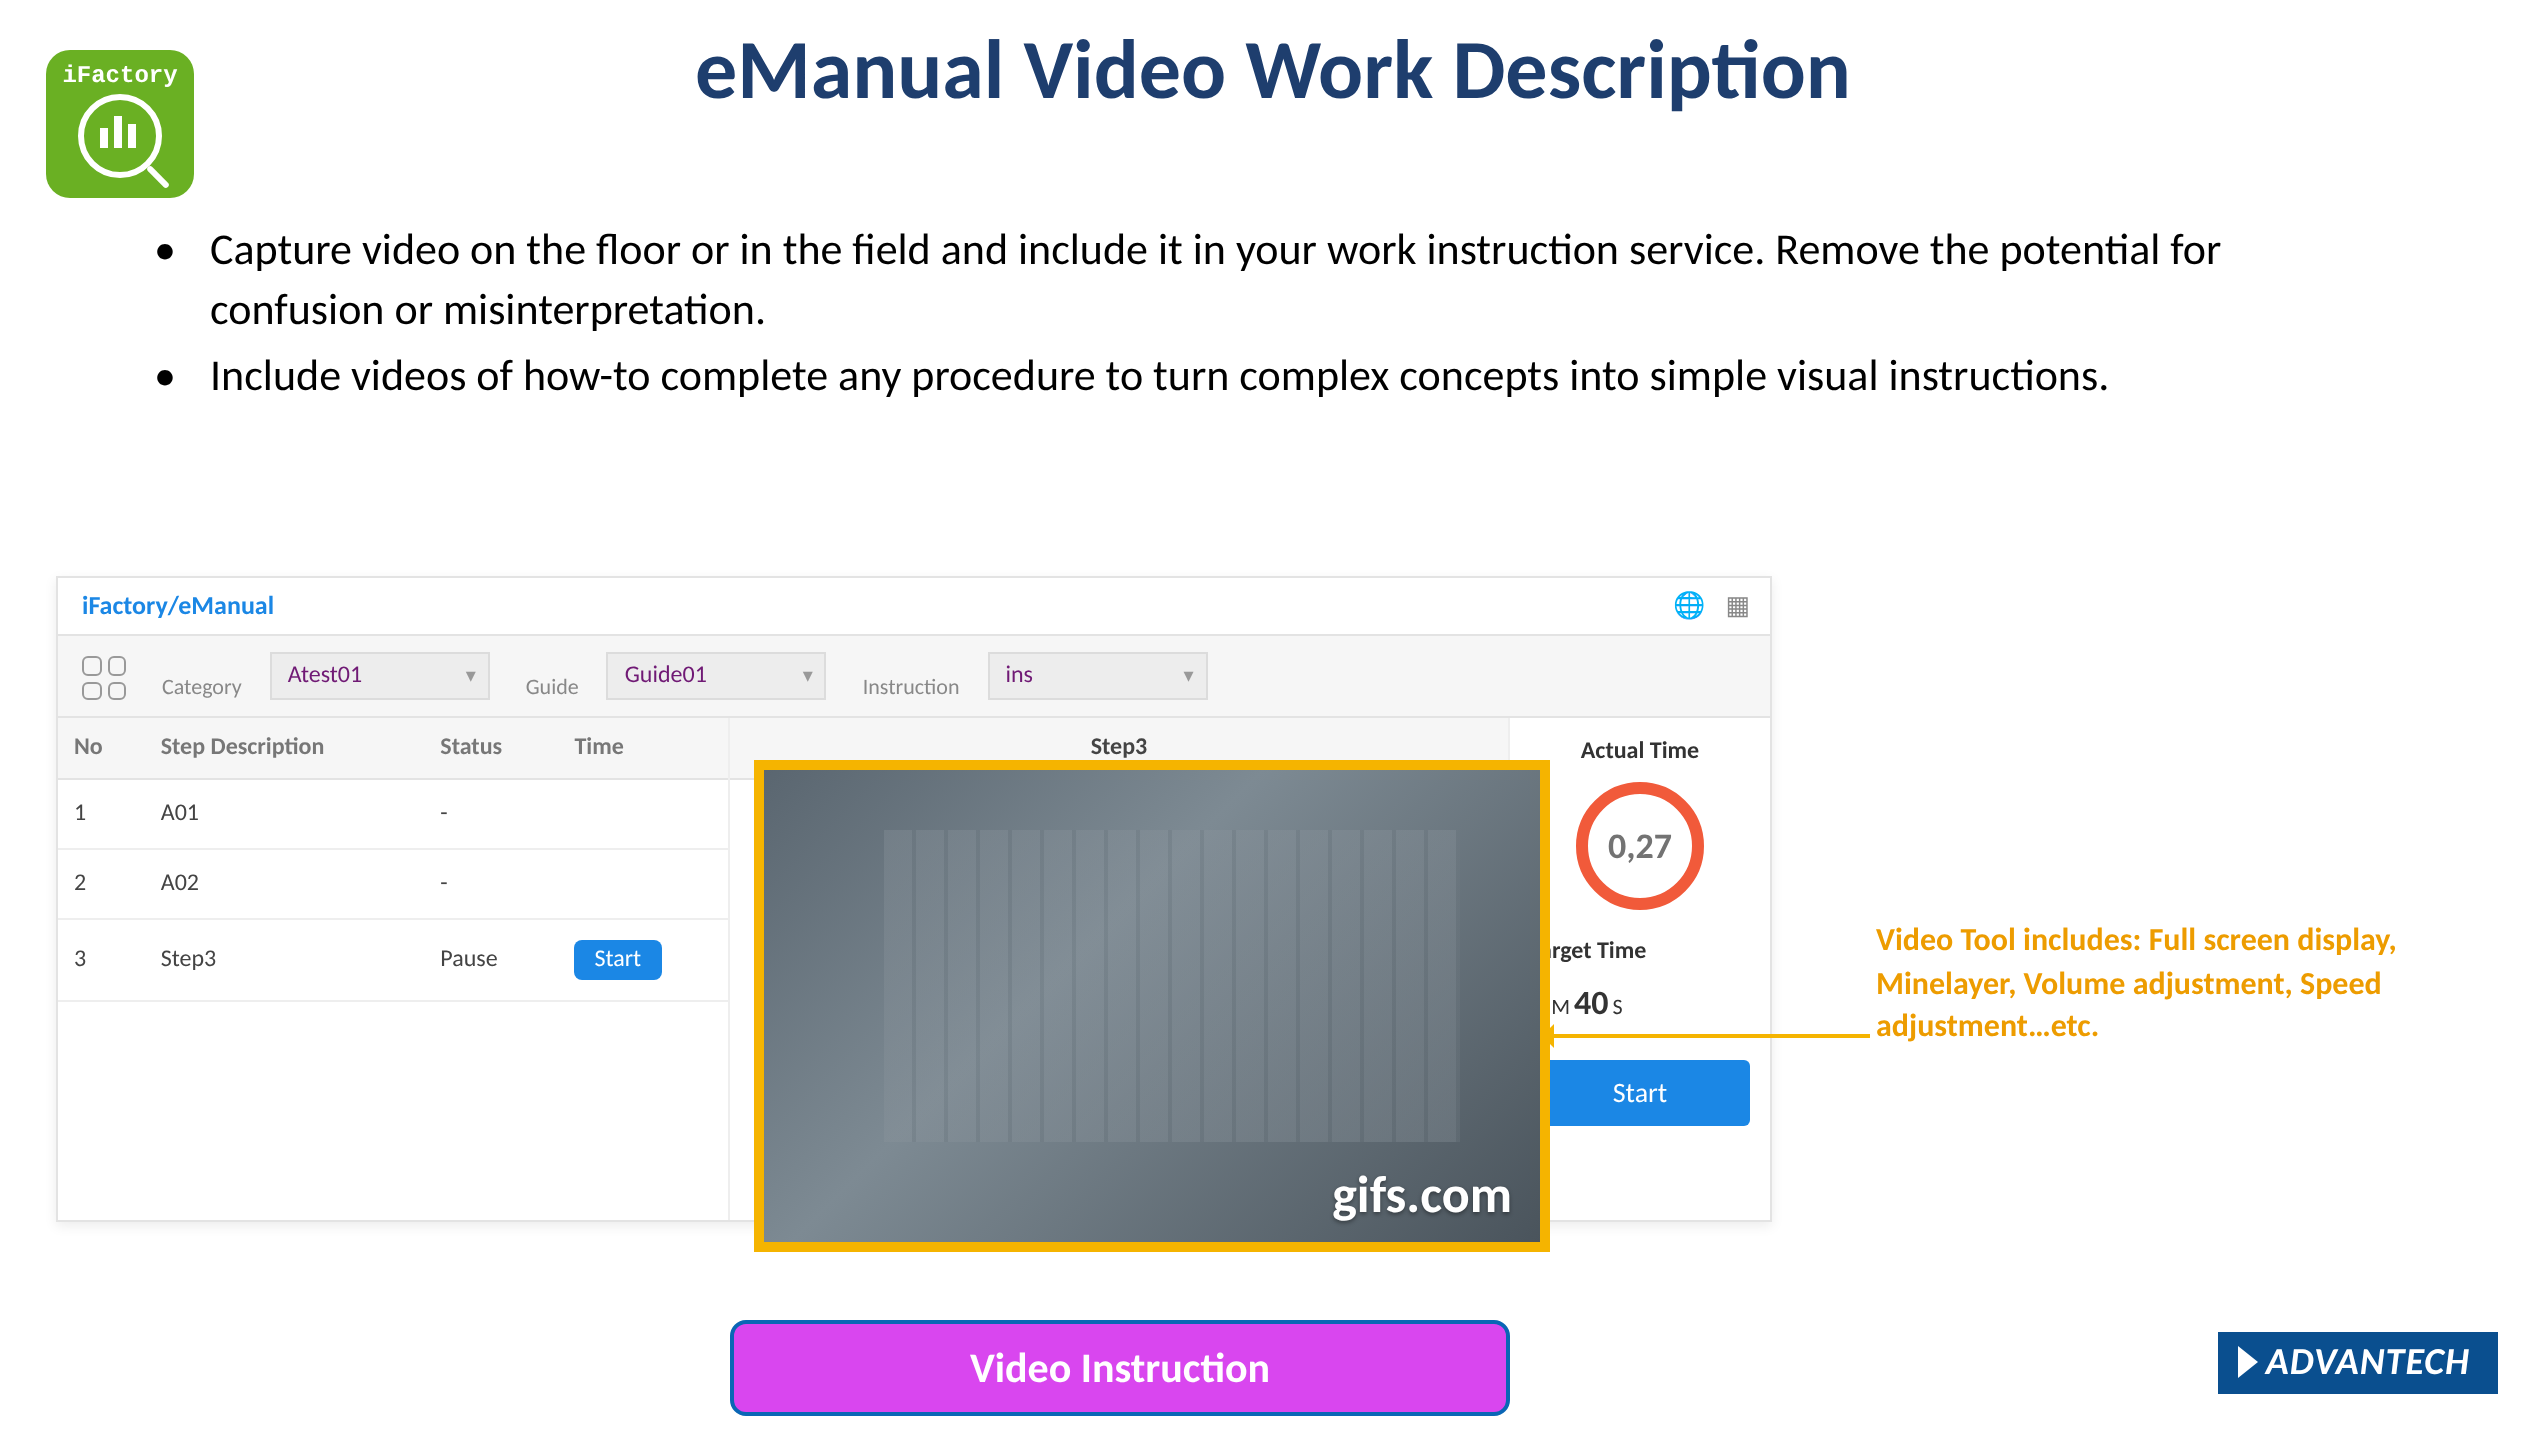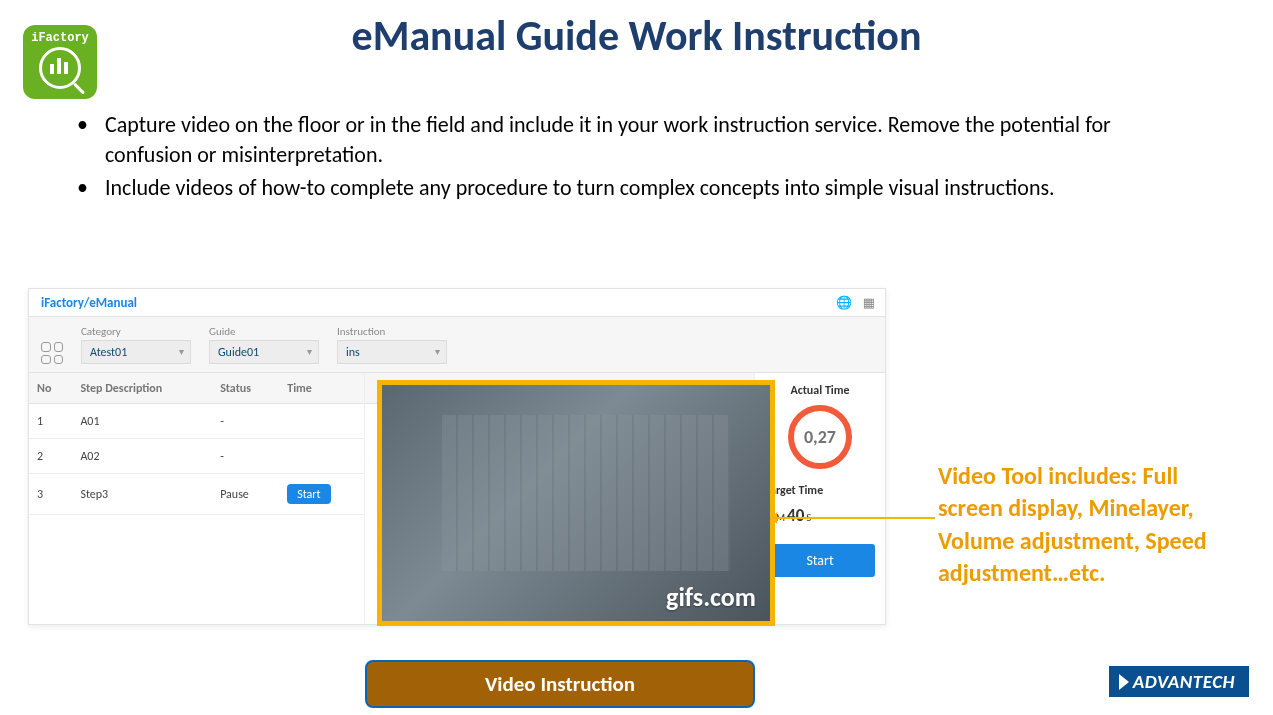--- a/index.html
+++ b/index.html
@@ -100,28 +100,28 @@
     display: flex; align-items: flex-end; gap: 18px;
     padding: 8px 12px;
     background: #f6f6f6;
     border-bottom: 1px solid #e3e3e3;
   }
   .grid-icon {
     width: 22px; height: 22px;
     display: grid; grid-template-columns: 1fr 1fr; grid-template-rows:1fr 1fr; gap:3px;
   }
   .grid-icon span { border: 1.5px solid #999; border-radius: 3px; }
-  .filter-group { display: flex; flex-direction: column; gap: 2px; }
+  .filter-group { display: flex; flex-direction: row; gap: 14px; align-items: flex-end; }
   .filter-label { font-size: 11px; color: #888; }
   .select {
     background: #ededed;
     padding: 4px 20px 4px 8px;
     min-width: 110px;
     font-size: 12px;
-    color: #0c4a6e;
+    color: #701a75;
     position: relative;
     border: 1px solid #dcdcdc;
   }
   .select::after {
     content: "▾";
     position: absolute; right: 6px; top: 4px;
     color: #999; font-size: 10px;
   }
 
   .app-body { display: flex; }
@@ -185,42 +185,42 @@
     position: absolute; top: 30px; left: 60px; right: 40px; bottom: 50px;
     background: repeating-linear-gradient(90deg,#8a949c 0 14px,#6f7a82 14px 16px);
     opacity: .35;
   }
 
   .callout {
     position: absolute;
     top: 460px; left: 938px;
     width: 310px;
     color: #ed9c00;
-    font-size: 24px;
+    font-size: 16px;
     font-weight: 700;
     line-height: 1.35;
   }
   .arrow-line {
     position: absolute;
     top: 517px; left: 775px;
     width: 160px; height: 2px;
     background: #f5b400;
   }
   .arrow-line::before {
     content: "";
     position: absolute; left: -10px; top: -5px;
     border: 6px solid transparent;
     border-right-color: #f5b400;
   }
 
   .vi-button {
     position: absolute;
     top: 660px; left: 365px;
     width: 390px;
-    background: #a16207;
+    background: #d946ef;
     color: #fff;
     border: 2px solid #0a66b5;
     border-radius: 8px;
     text-align: center;
     padding: 9px 0;
     font-size: 21px;
     font-weight: 700;
   }
 
   .adv-logo {
@@ -252,21 +252,21 @@
   <div class="label">iFactory</div>
   <div class="mag">
     <div class="bars">
         <span></span>
         <span></span>
         <span></span>
       </div>
   </div>
 </div>
 
-<h1 class="title">eManual Guide Work Instruction</h1>
+<h1 class="title">eManual Video Work Description</h1>
 
 <div class="bullets">
   <ul>
     <li>Capture video on the floor or in the field and include it in your work instruction service. Remove the potential for confusion or misinterpretation.</li>
     <li>Include videos of how-to complete any procedure to turn complex concepts into simple visual instructions.</li>
   </ul>
 </div>
 
 <div class="app">
   <div class="app-header">

